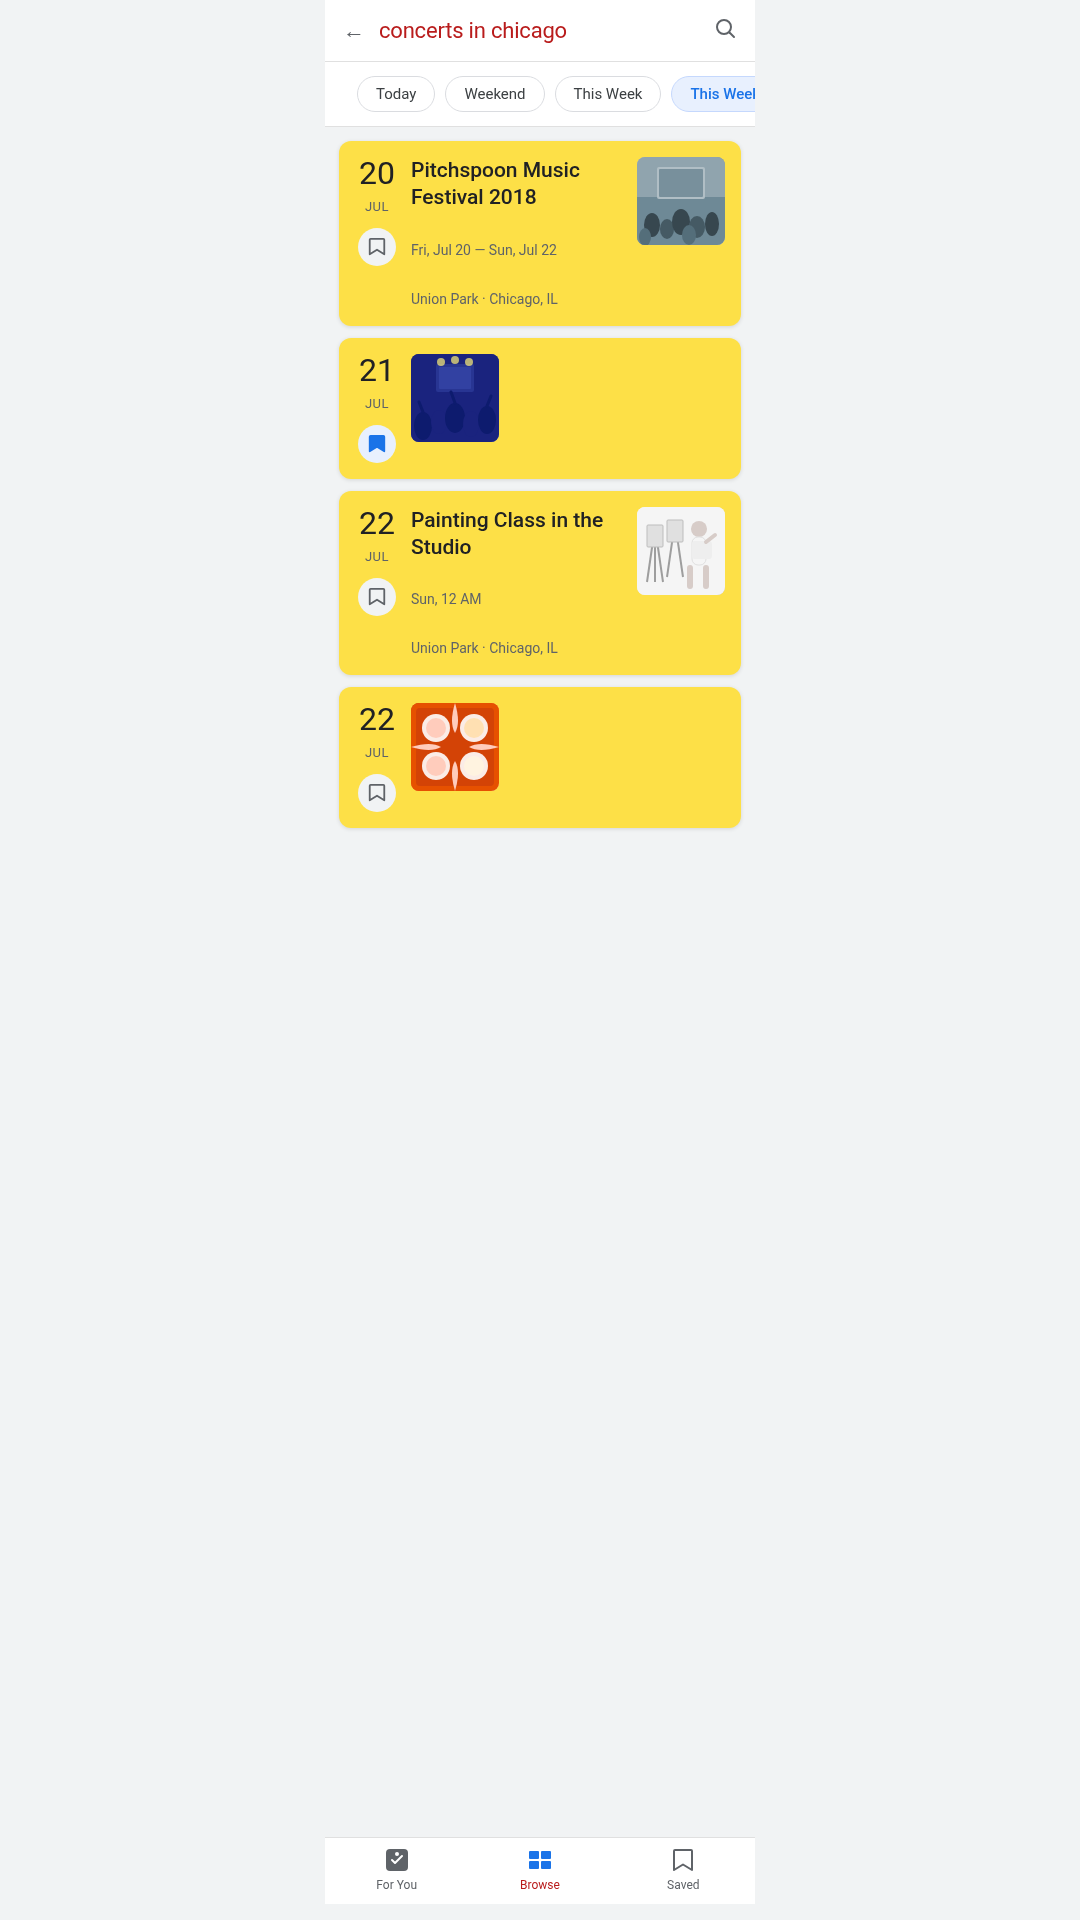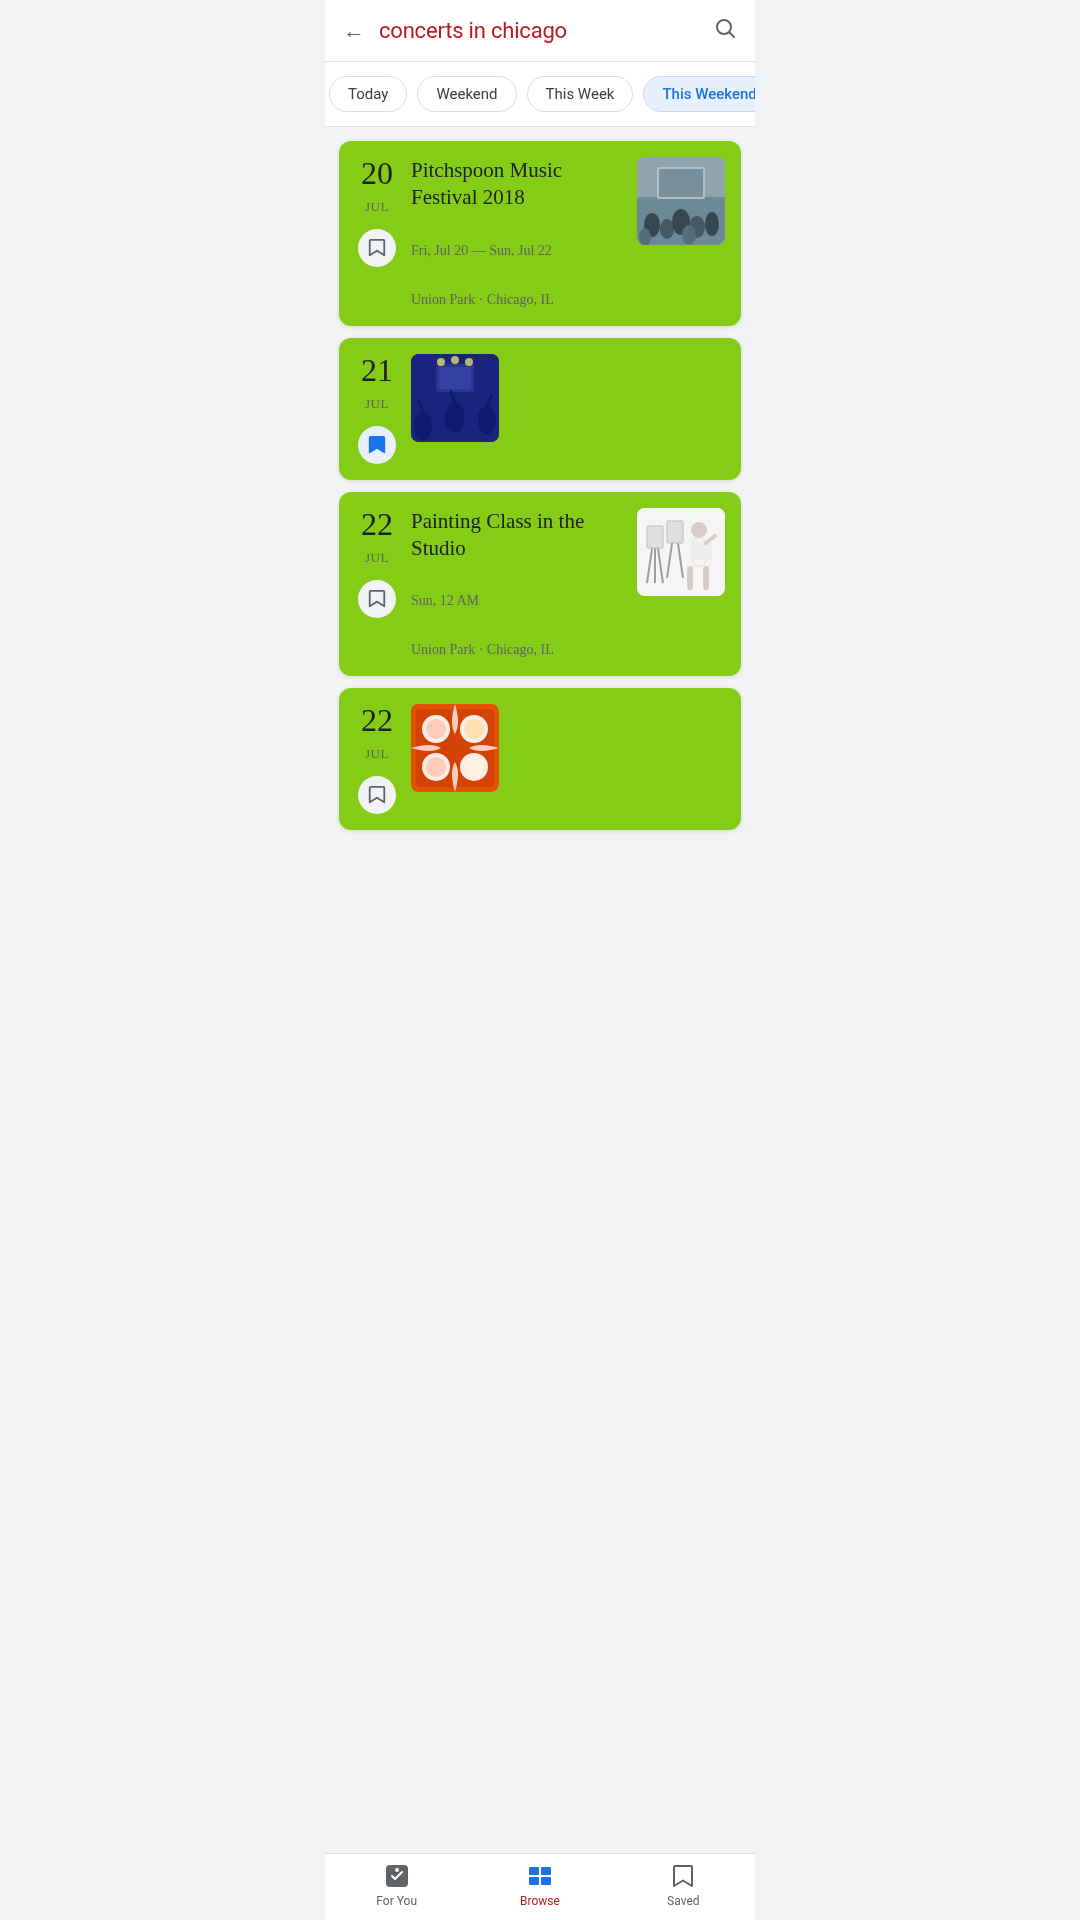--- a/index.html
+++ b/index.html
@@ -41,21 +41,21 @@
       font-size: 22px;
       color: #5f6368;
       cursor: pointer;
     }
 
     
     .filter-bar {
       background: #fff;
       display: flex;
       align-items: center;
-      padding: 14px 4px;
+      padding: 14px 32px;
       gap: 10px;
       border-bottom: 1px solid #e0e0e0;
       overflow-x: auto;
     }
     .filter-bar::-webkit-scrollbar { display: none; }
 
     .chip {
       border: 1.5px solid #dadce0;
       border-radius: 50px;
       padding: 8px 18px;
@@ -75,29 +75,28 @@
 
     
     .event-list {
       padding: 14px 14px 90px;
       display: flex;
       flex-direction: column;
       gap: 12px;
     }
 
     .event-card {
-      background: #84cc16;
+      background: #fde047;
       border-radius: 12px;
       box-shadow: 0 1px 4px rgba(0,0,0,0.12);
       padding: 16px 16px;
       display: flex;
       align-items: flex-start;
       gap: 12px;
       overflow: hidden;
-      font-family: Liberation Serif, serif;
     }
 
     .event-date-col {
       display: flex;
       flex-direction: column;
       align-items: center;
       min-width: 44px;
     }
     .event-day {
       font-size: 32px;
@@ -161,21 +160,21 @@
 
     
     .img-festival { background: linear-gradient(135deg, #b0bec5 0%, #78909c 40%, #90a4ae 70%, #cfd8dc 100%); }
     .img-concert  { background: linear-gradient(160deg, #1a237e 0%, #283593 30%, #3949ab 60%, #5c6bc0 100%); }
     .img-painting { background: linear-gradient(135deg, #f5f5f5 0%, #eeeeee 40%, #e0e0e0 80%, #bdbdbd 100%); }
     .img-feast    { background: linear-gradient(135deg, #bf360c 0%, #e64a19 30%, #ff7043 60%, #ffccbc 100%); }
 
     
     .bottom-nav {
       position: fixed;
-      bottom: 0;
+      bottom: 16px;
       left: 50%;
       transform: translateX(-50%);
       width: 430px;
       background: #fff;
       border-top: 1px solid #e0e0e0;
       display: flex;
       justify-content: space-around;
       align-items: center;
       padding: 8px 0 12px;
       z-index: 100;

